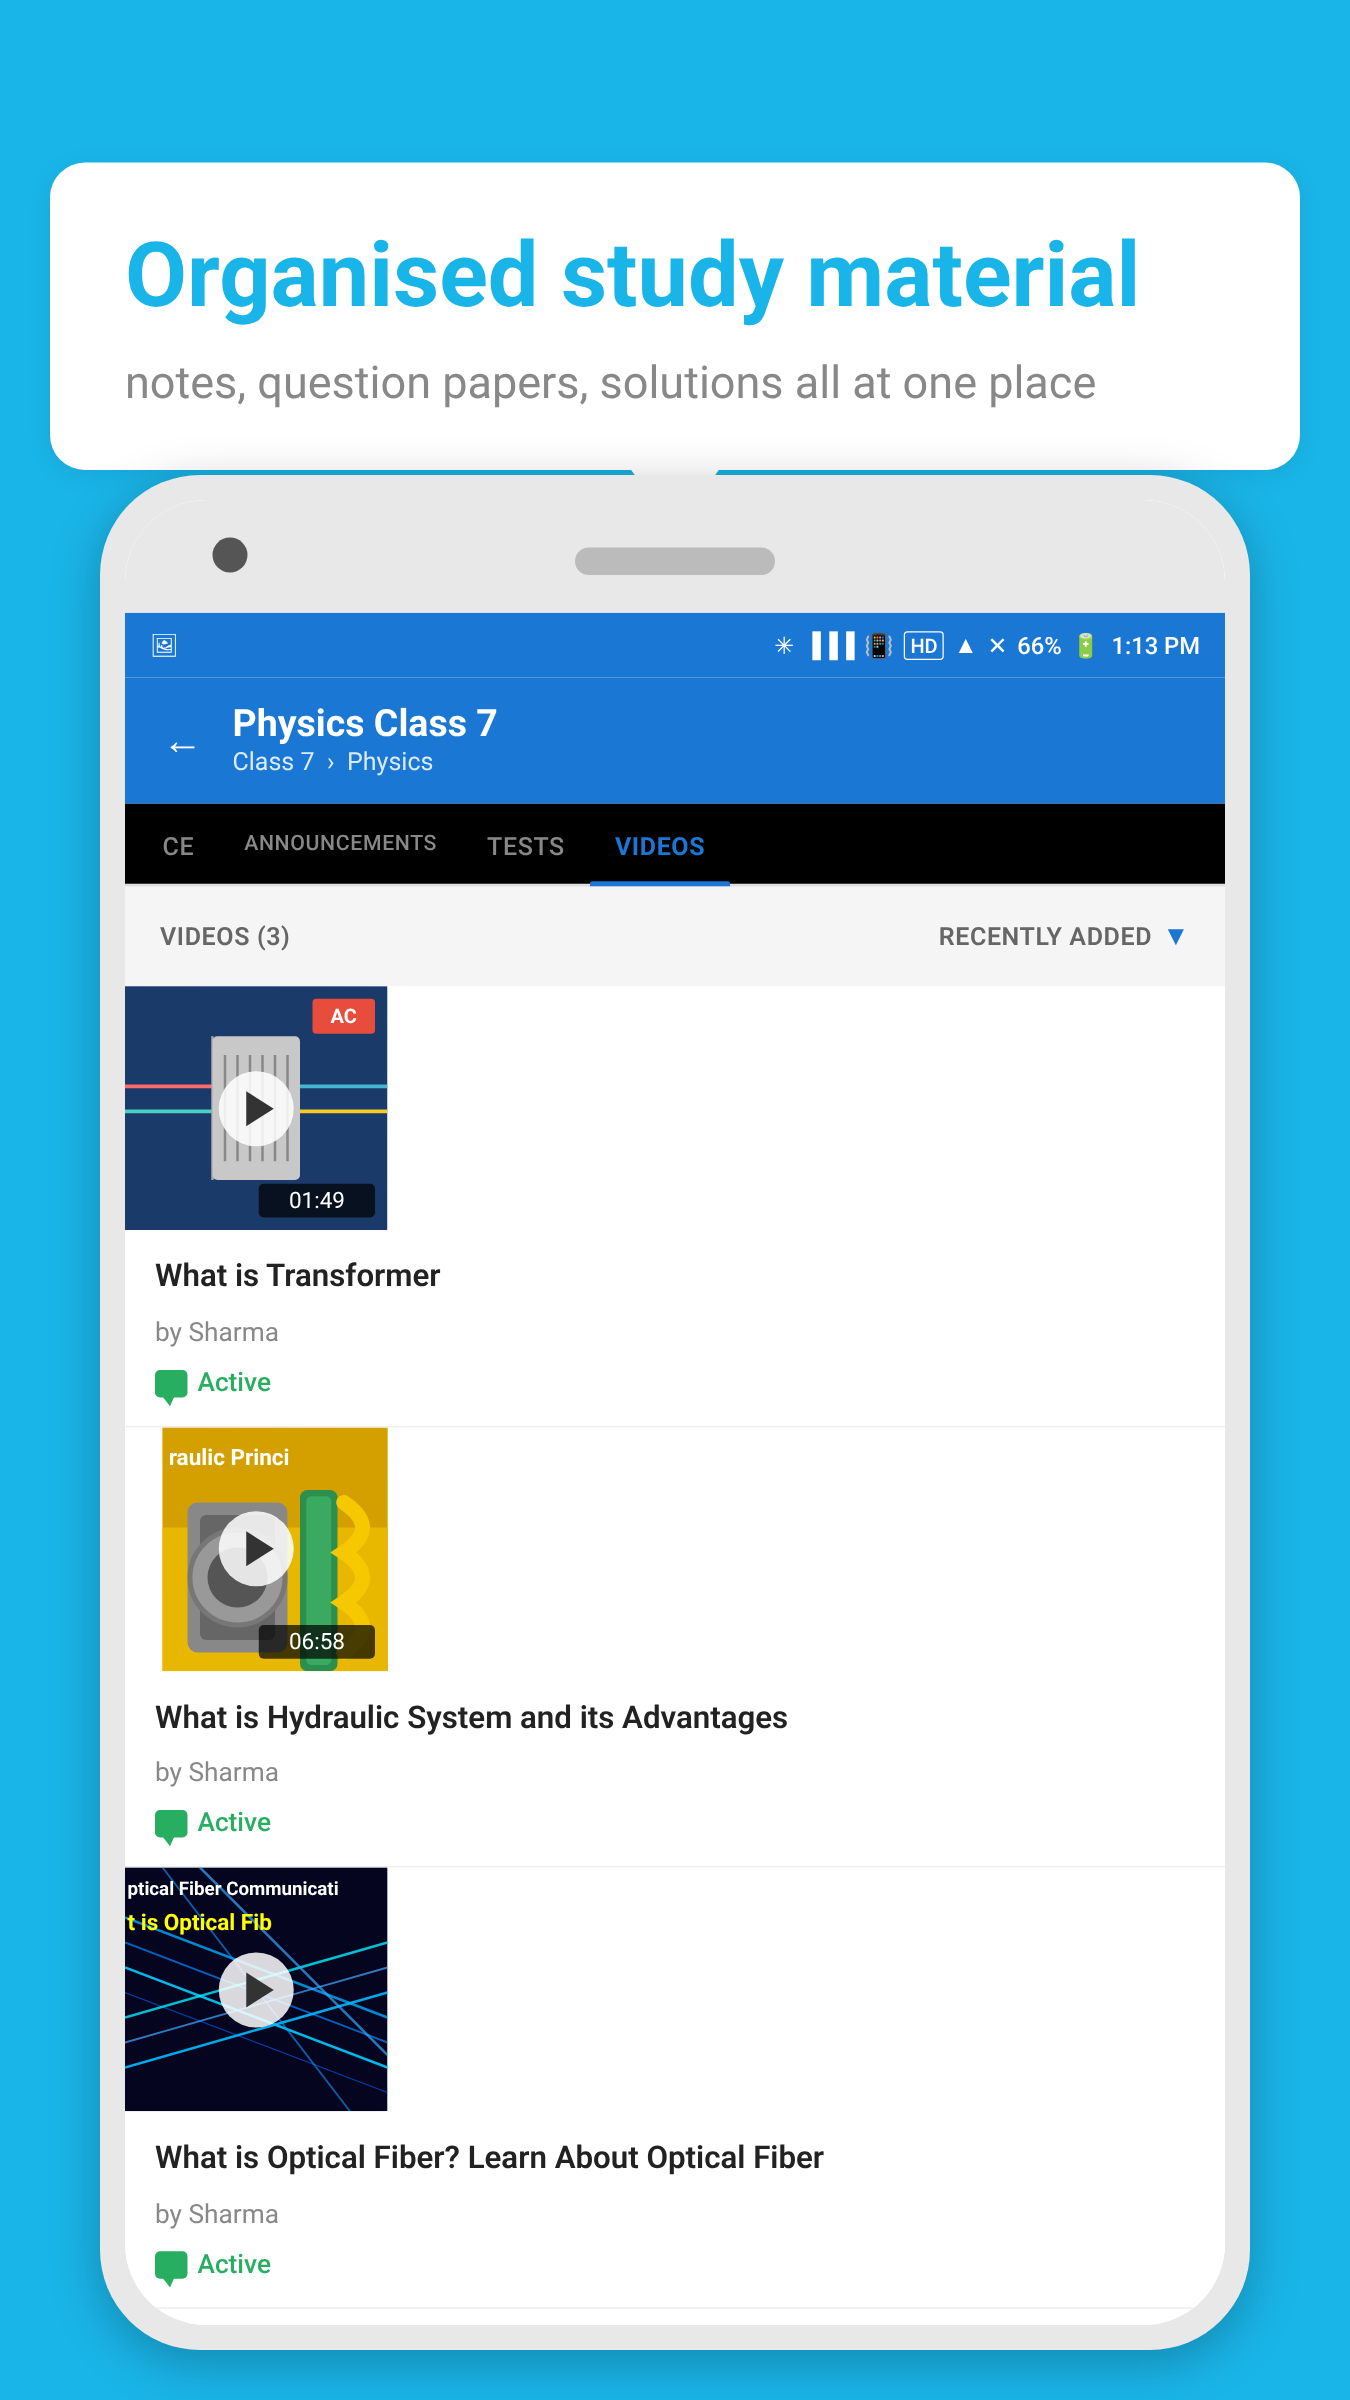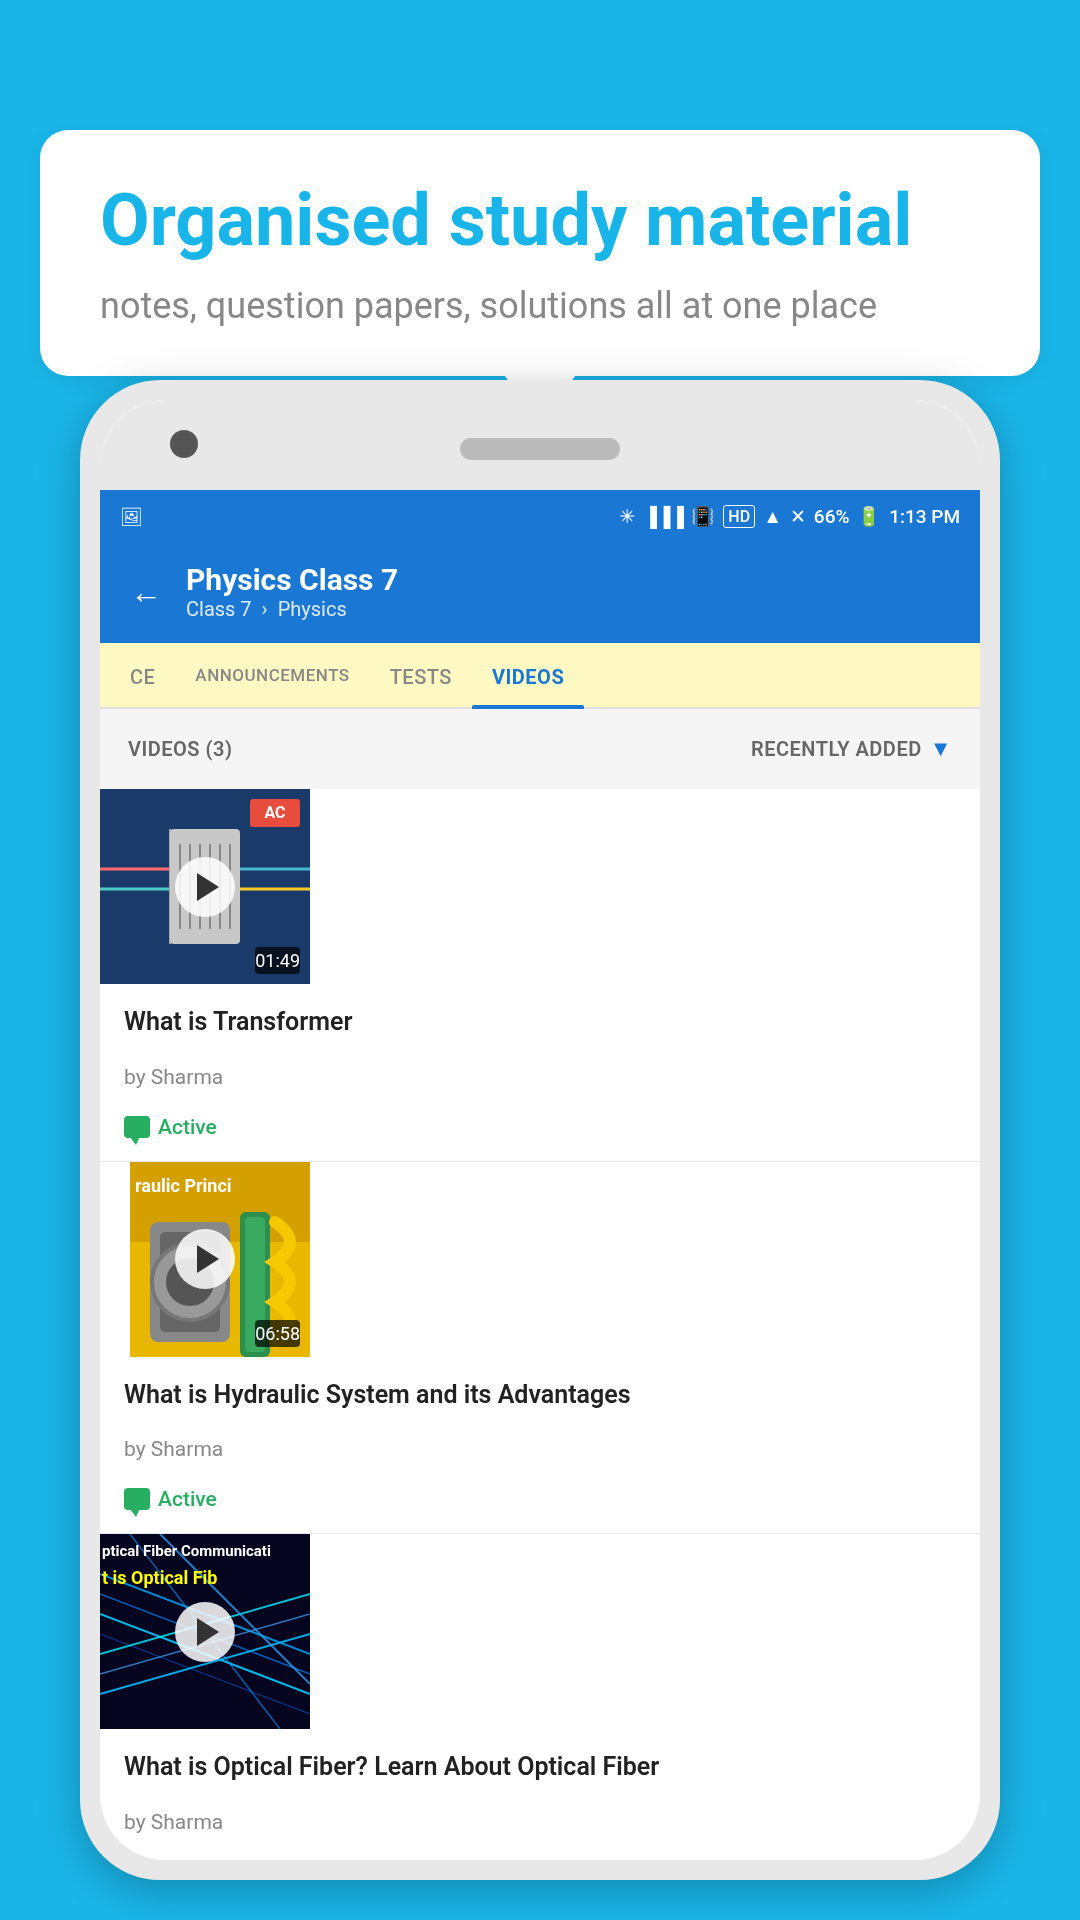--- a/index.html
+++ b/index.html
@@ -185,21 +185,21 @@
       display: flex;
       gap: 10px;
     }
 
     .header-subtitle span {
       position: relative;
     }
 
     
     .tabs-bar {
-      background: #fef9c3;
+      background: #000000;
       display: flex;
       border-bottom: 2px solid #e0e0e0;
       padding: 0 10px;
     }
 
     .tab-item {
       padding: 22px 20px 18px;
       font-size: 20px;
       color: #888;
       cursor: pointer;
@@ -320,30 +320,30 @@
       margin-left: 5px;
     }
 
     .video-duration {
       position: absolute;
       bottom: 10px;
       right: 10px;
       background: rgba(0,0,0,0.7);
       color: white;
       font-size: 18px;
-      padding: 3px 0;
+      padding: 3px 24px;
       border-radius: 4px;
     }
 
     .video-info {
       padding: 22px 24px;
       flex: 1;
       display: flex;
       flex-direction: column;
-      gap: 26px;
+      gap: 16px;
     }
 
     .video-title {
       font-size: 25px;
       font-weight: 600;
       color: #222;
       line-height: 1.3;
     }
 
     .video-author {

